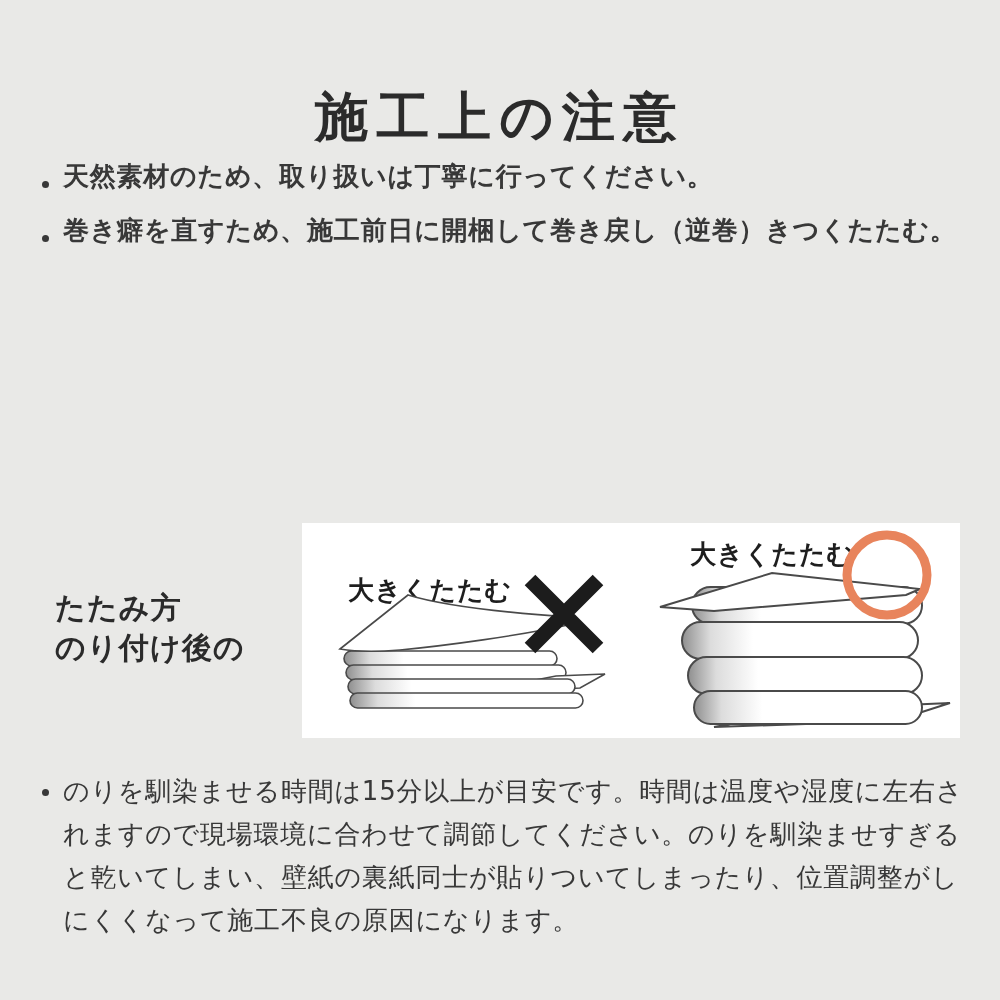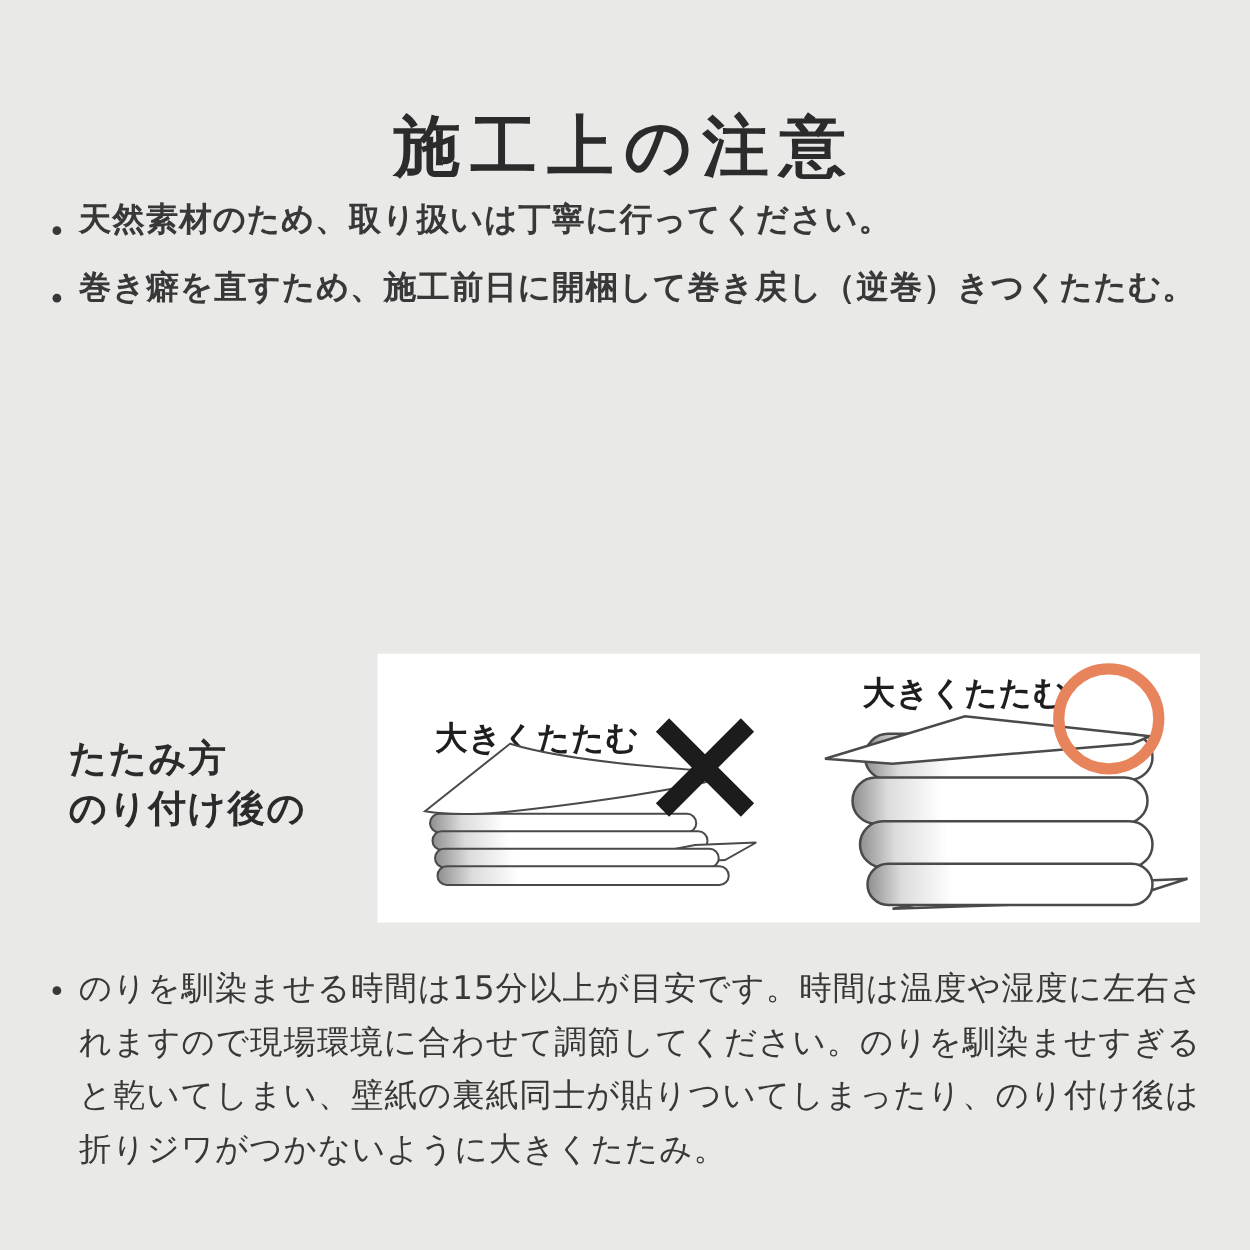--- a/index.html
+++ b/index.html
@@ -134,16 +134,16 @@
       <rect x="40" y="164" width="228" height="33" rx="16.5" fill="url(#g2)" stroke="#4A4A4A" stroke-width="2"></rect>
 
       <path d="M6,80 L118,46 L266,62 L252,68 L60,84 Z" fill="#FFFFFF" stroke="#4A4A4A" stroke-width="2"></path>
 
       <circle cx="233" cy="48" r="40" fill="none" stroke="#E8845C" stroke-width="9"></circle>
     </svg>
   </div>
 
   <div class="bottom-note">
     <span class="dot"></span>
-    <span class="btext">のりを馴染ませる時間は15分以上が目安です。時間は温度や湿度に左右されますので現場環境に合わせて調節してください。のりを馴染ませすぎると乾いてしまい、壁紙の裏紙同士が貼りついてしまったり、のり付け後は折りジワがつかないように大きくたたみ。</span>
+    <span class="btext">のりを馴染ませる時間は15分以上が目安です。時間は温度や湿度に左右されますので現場環境に合わせて調節してください。のりを馴染ませすぎると乾いてしまい、壁紙の裏紙同士が貼りついてしまったり、位置調整がしにくくなって施工不良の原因になります。</span>
   </div>
 
 </div>
 
 </body></html>

